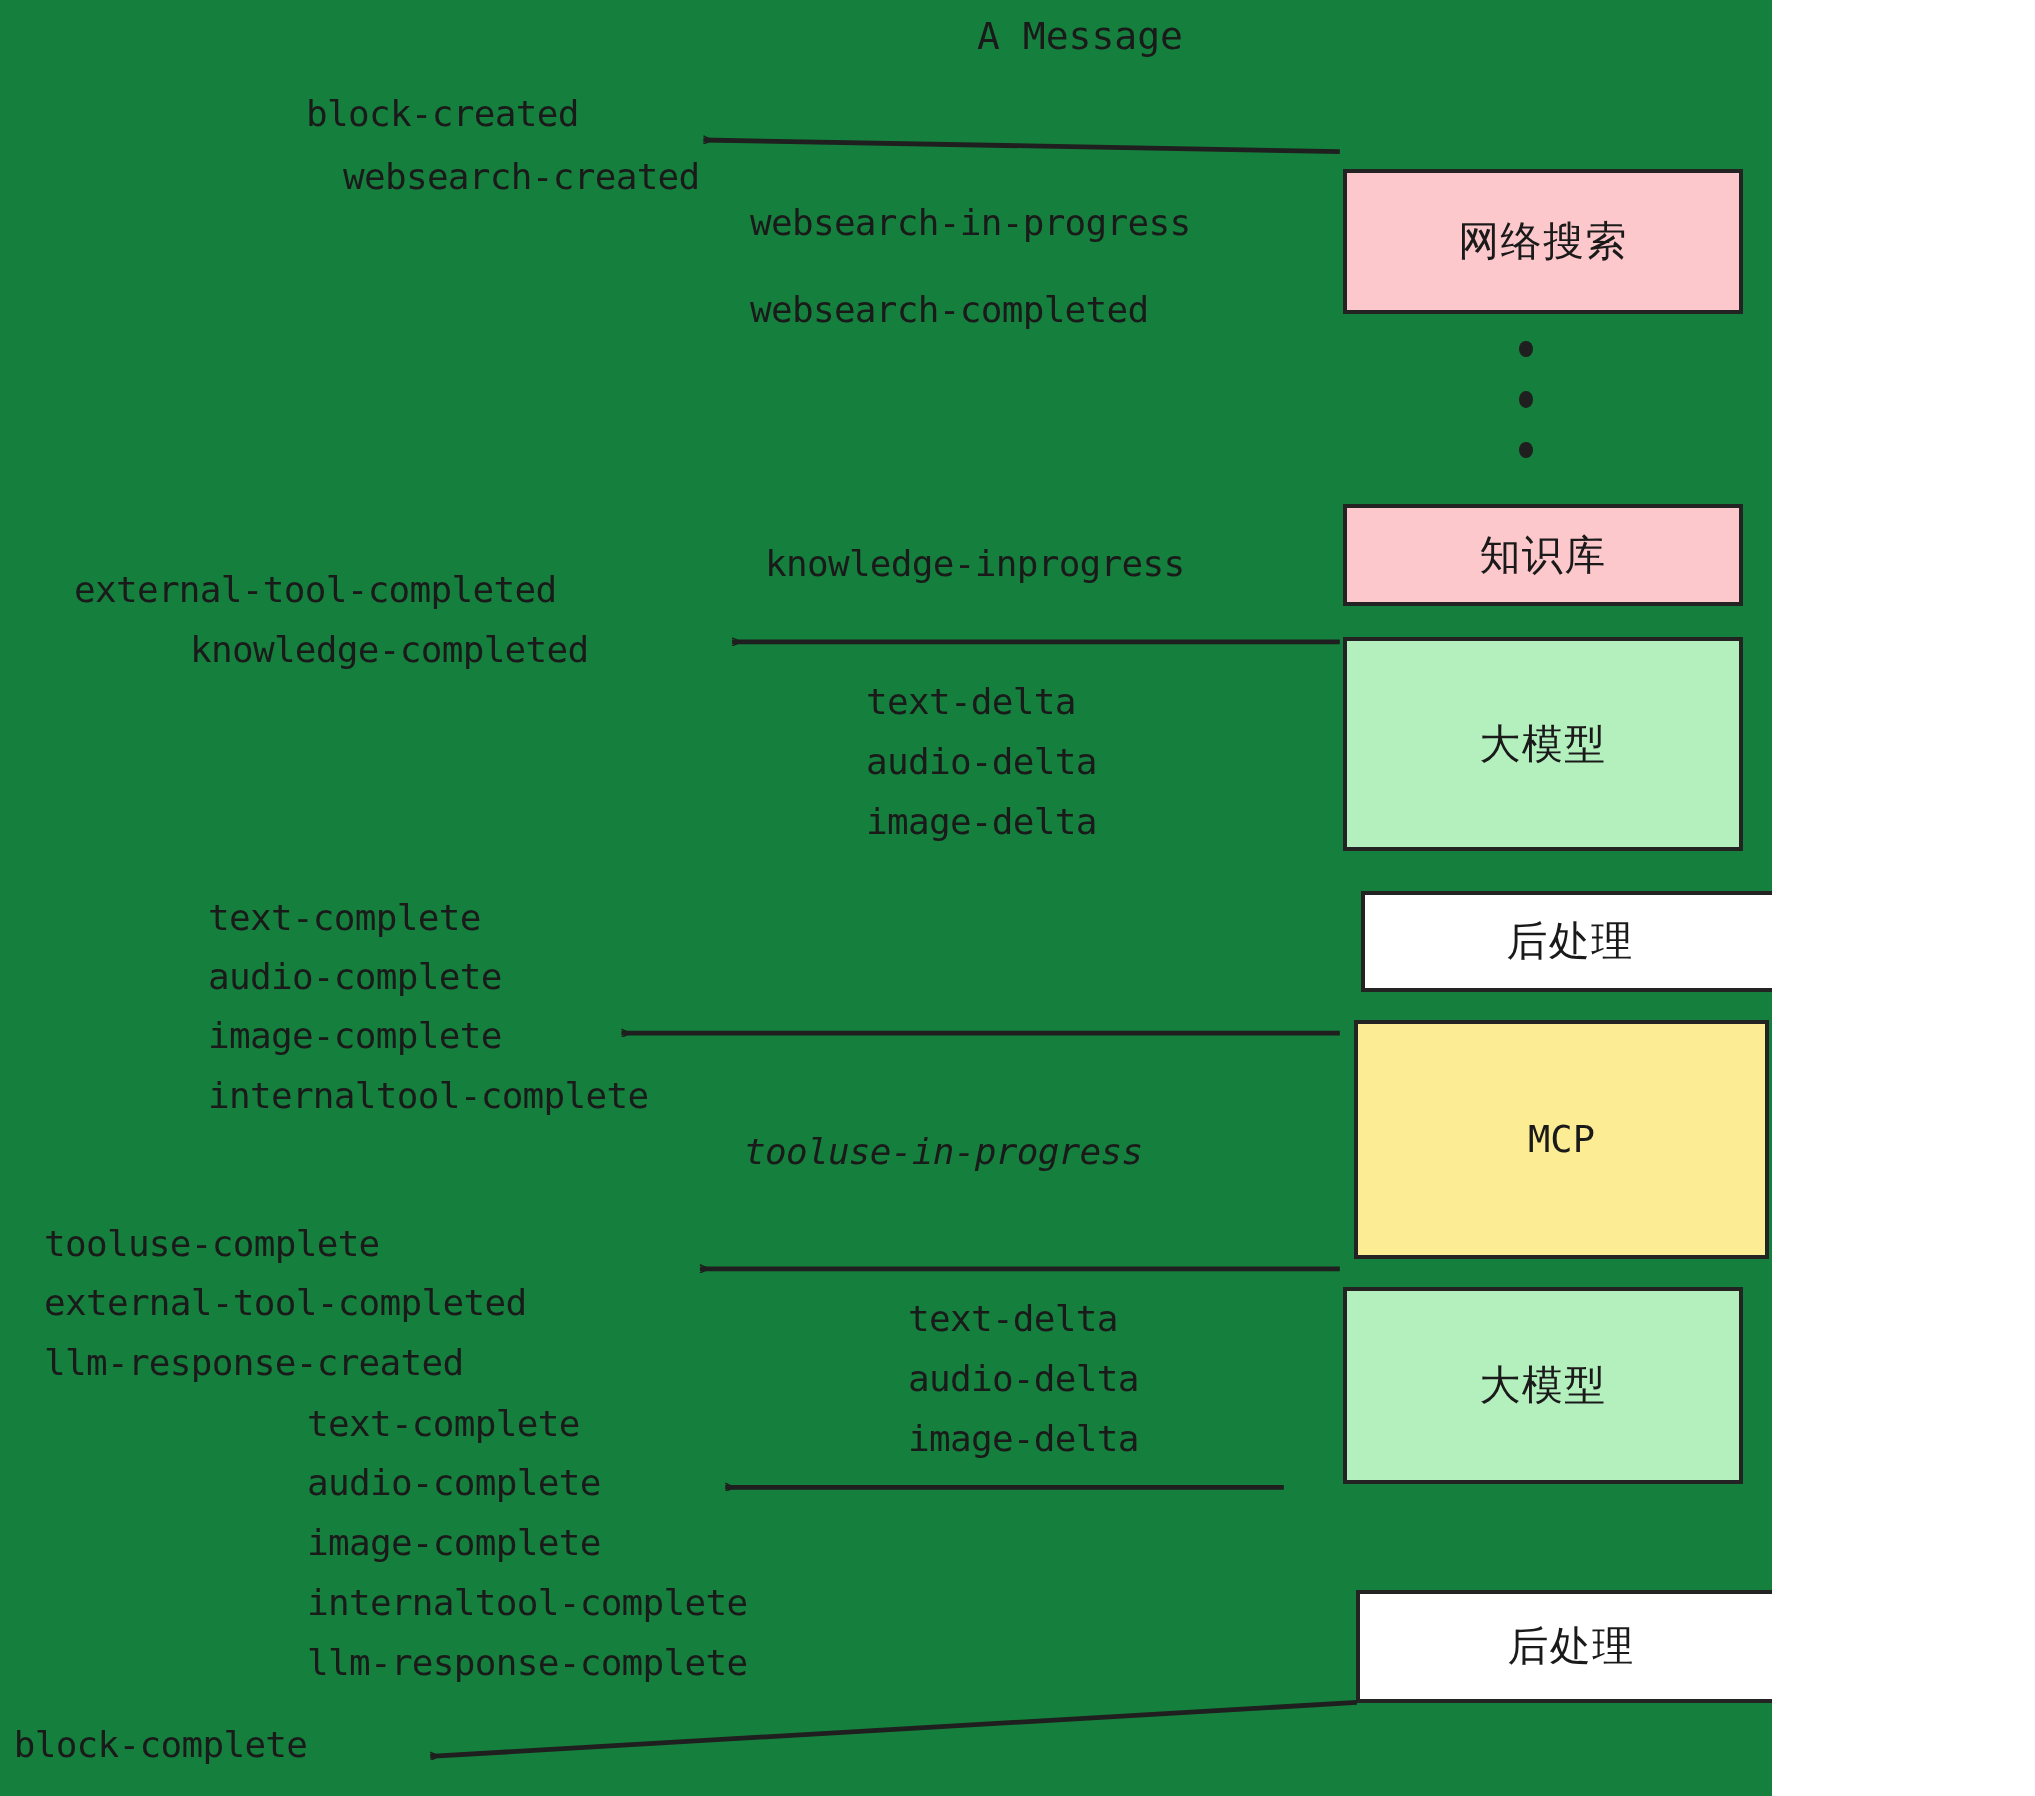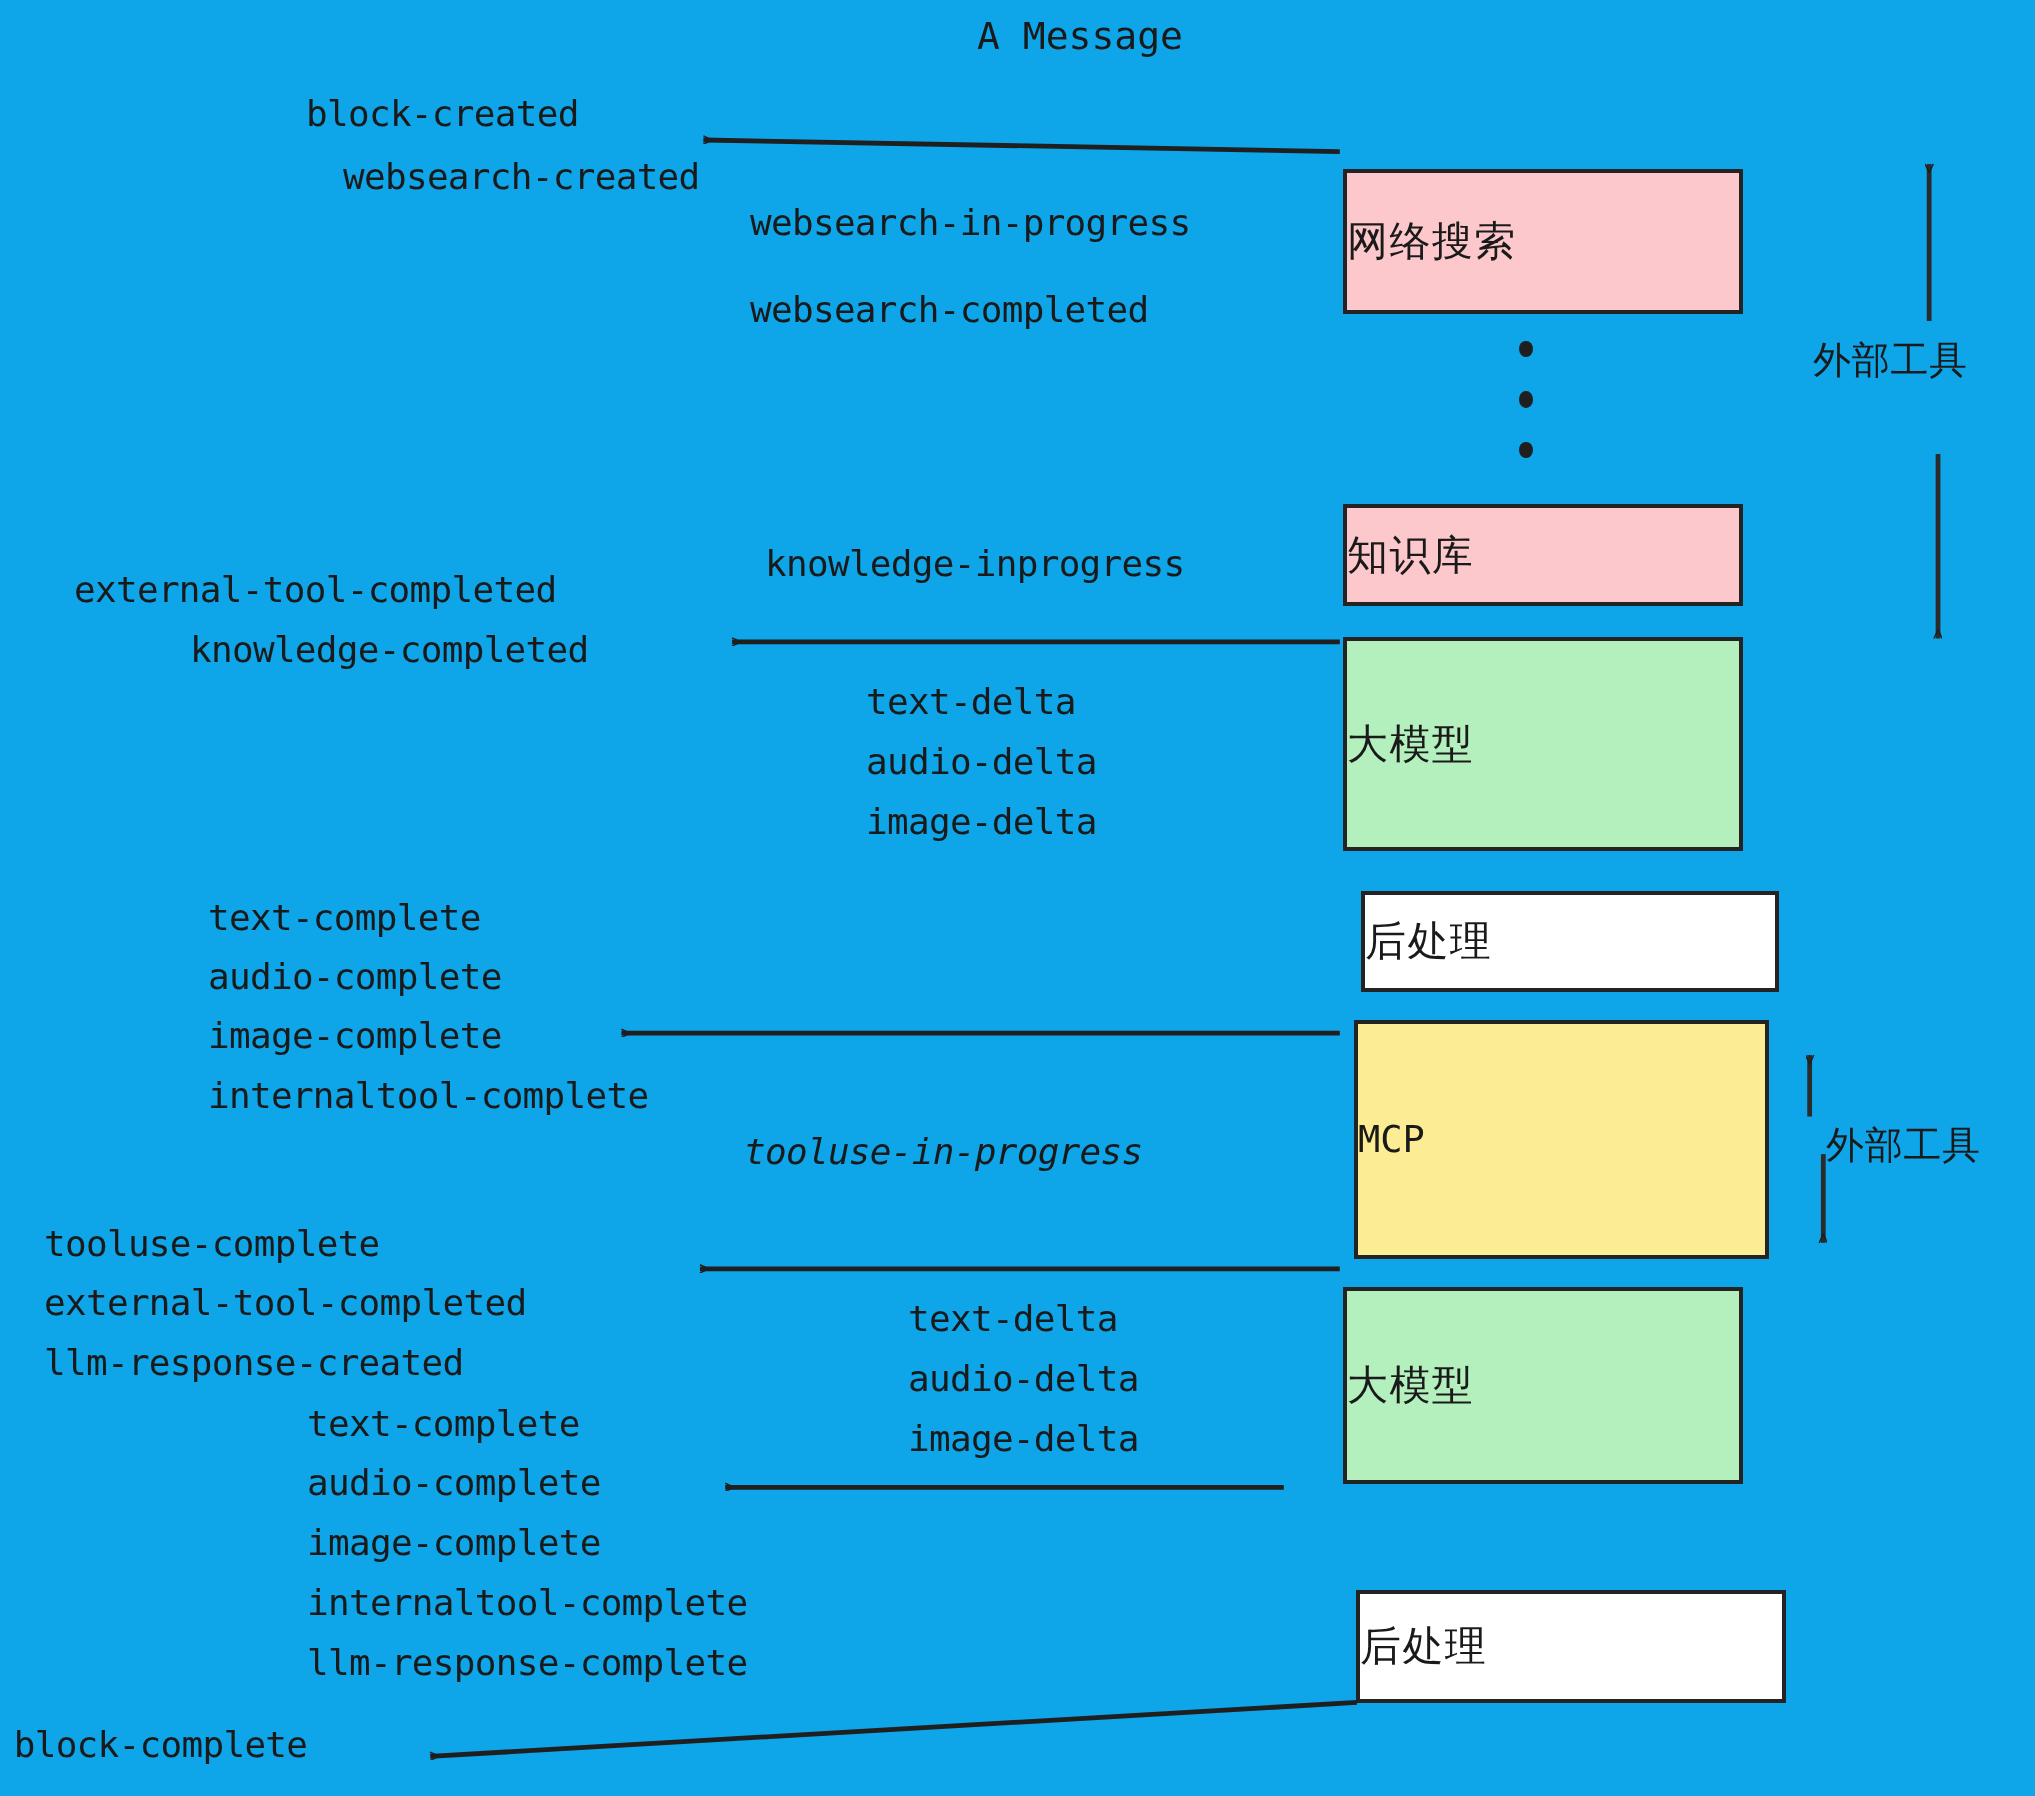--- a/index.html
+++ b/index.html
@@ -2,23 +2,23 @@
 <html style="font-size:11px"><head>
 <meta charset="utf-8">
 <style>
   html, body {
     margin: 0;
     padding: 0;
     background: #ffffff;
   }
   #canvas {
     position: relative;
-    width: 2035px;
+    width: 1772px;
     height: 1796px;
-    background: #0ea5e9;
+    background: #15803d;
     overflow: hidden;
     font-family: "DejaVu Sans Mono", monospace;
   }
   .lbl {
     position: absolute;
     font-family: "DejaVu Sans Mono", monospace;
     font-size: 36px;
     line-height: 1.0;
     color: #1a1a1a;
     white-space: nowrap;
@@ -31,20 +31,21 @@
     color: #1a1a1a;
     white-space: nowrap;
     letter-spacing: 0px;
   }
   .box {
     position: absolute;
     border: 4.8px solid #232323;
     box-sizing: border-box;
     display: flex;
     align-items: center;
+    justify-content: center;
   }
   .box span {
     font-family: "DejaVu Sans", sans-serif;
     font-size: 41px;
     color: #1a1a1a;
     letter-spacing: 1.4px;
   }
   .box.mcp span {
     font-family: "DejaVu Sans Mono", monospace;
     font-size: 37px;

